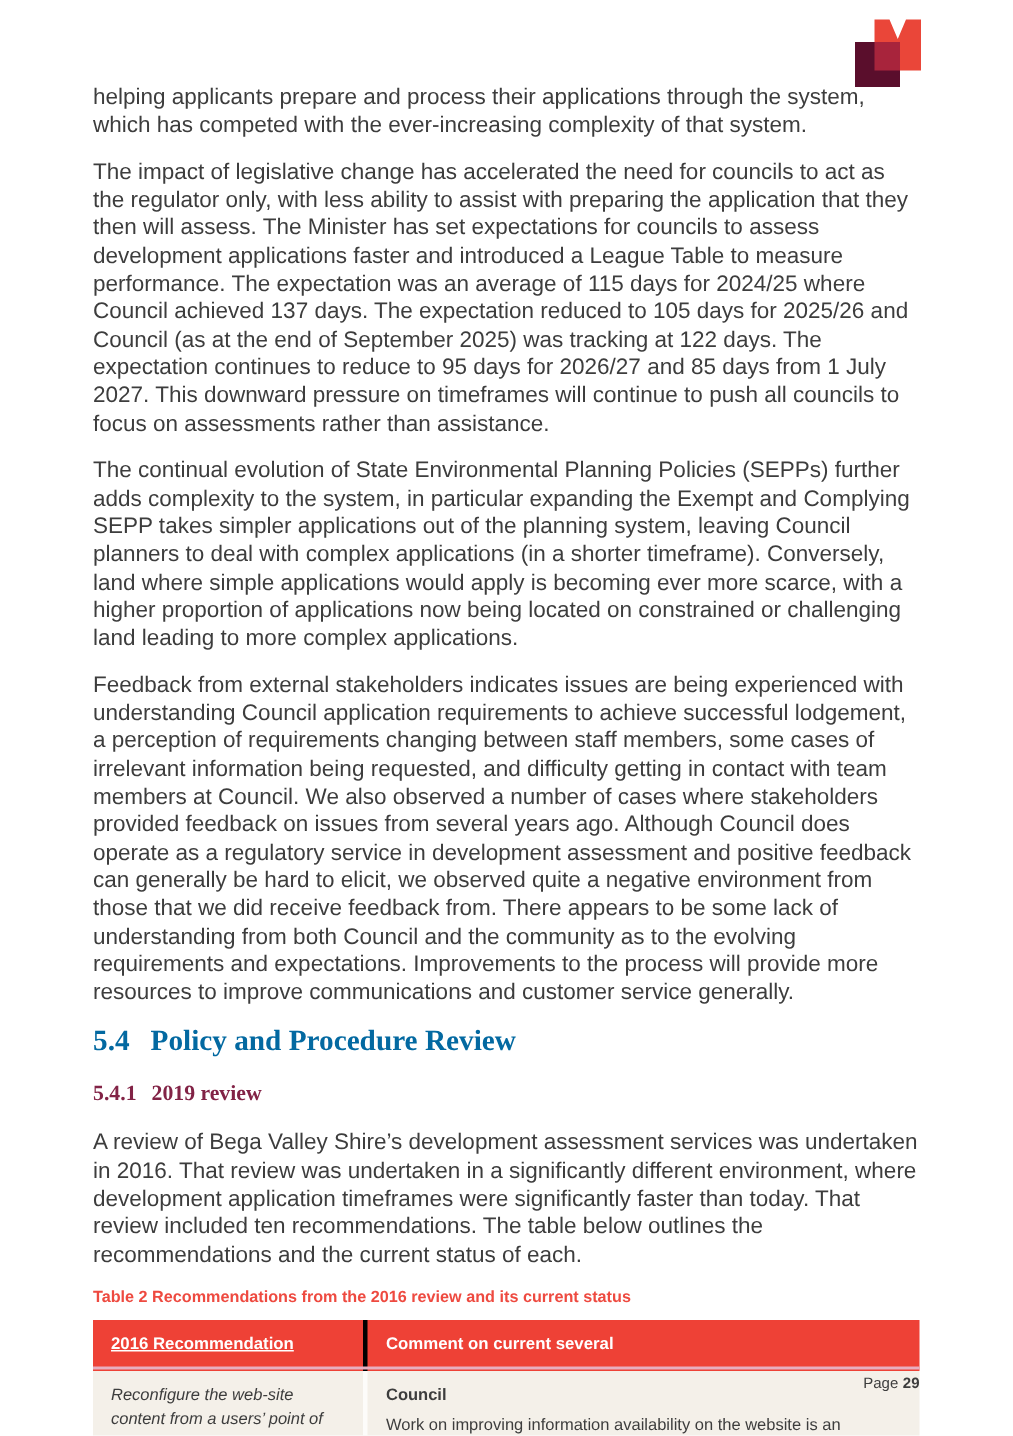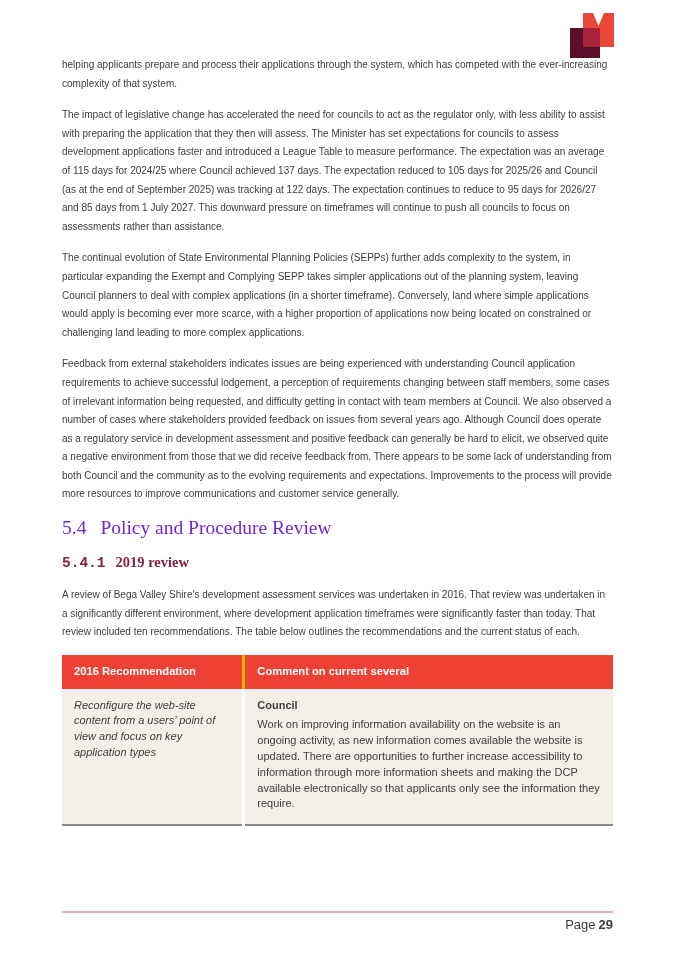--- a/index.html
+++ b/index.html
@@ -10,43 +10,43 @@
     font-family: "Liberation Sans", sans-serif;
     color: #3d3d3d;
   }
   .page { position: relative; width: 675px; height: 957px; overflow: hidden; background: #fff; }
 
   .logo { position: absolute; left: 569px; top: 10px; width: 47px; height: 49px; }
 
   .content { position: absolute; left: 62px; top: 56px; width: 551px; }
 
   p.body-par {
-    font-size: 10px;
+    font-size: 15px;
     line-height: 18.6px;
     margin: 0 0 13px 0;
     color: #3d3d3d;
   }
 
   h2.sec {
     font-family: "Liberation Serif", serif;
-    font-weight: 400;
+    font-weight: 700;
     font-size: 19.5px;
-    color: #6d28d9;
+    color: #0369a1;
     margin: 6px 0 15px 0;
   }
   h2.sec .num { margin-right: 14px; }
 
   h3.subsec {
     font-family: "Liberation Serif", serif;
     font-weight: 600;
     font-size: 14.5px;
     color: #822346;
     margin: 0 0 15px 0;
   }
-  h3.subsec .num { margin-right: 10px; font-family: Liberation Mono, monospace; }
+  h3.subsec .num { margin-right: 10px; }
 
   .tbl-caption {
     color: #ee4a40;
     font-size: 10.8px;
     font-weight: 600;
     margin: 6px 0 9px 0;
   }
 
   table.rec-table {
     width: 100%;
@@ -56,21 +56,21 @@
   }
   table.rec-table th {
     background: #ee4136;
     color: #ffffff;
     font-size: 11.2px;
     font-weight: 700;
     text-align: left;
     padding: 9px 12px;
     vertical-align: middle;
   }
-  table.rec-table th:first-child { width: 33%; border-right: 3px solid #eab308; }
+  table.rec-table th:first-child { width: 33%; border-right: 3px solid #000000; text-decoration: underline; }
   table.rec-table td {
     background: #f4f0e9;
     color: #3d3d3d;
     padding: 9px 12px 12px 12px;
     vertical-align: top;
     border-bottom: 2px solid #8a8a8a;
   }
   table.rec-table td:first-child { border-right: 3px solid #fdfcfa; font-style: italic; }
   .status-label { font-weight: 700; margin: 0 0 4px 0; }
   .status-comment { margin: 0; }
@@ -78,21 +78,21 @@
 
   .footer-line {
     position: absolute;
     left: 62px; top: 911px;
     width: 551px; height: 2px;
     background: #e7aec0;
   }
   .footer-text {
     position: absolute;
     top: 917px; right: 62px;
-    font-size: 13px;
+    font-size: 10px;
     color: #3d3d3d;
   }
   .footer-text .page-num { font-weight: 700; margin-left: 3px; }
 </style>
 </head>
 <body>
 
 <div class="page">
 
   <svg class="logo" viewBox="0 0 47 49" xmlns="http://www.w3.org/2000/svg" aria-hidden="true">
@@ -114,20 +114,21 @@
     <h2 class="sec">
       <span class="num">5.4</span><span>Policy and Procedure Review</span>
     </h2>
 
     <h3 class="subsec">
       <span class="num">5.4.1</span><span>2019 review</span>
     </h3>
 
     <p class="body-par">A review of Bega Valley Shire’s development assessment services was undertaken in 2016. That review was undertaken in a significantly different environment, where development application timeframes were significantly faster than today. That review included ten recommendations. The table below outlines the recommendations and the current status of each.</p>
 
+    <div class="tbl-caption">Table 2 Recommendations from the 2016 review and its current status</div>
 
     <table class="rec-table">
       <thead>
         <tr>
           <th>2016 Recommendation</th>
           <th>Comment on current several</th>
         </tr>
       </thead>
       <tbody>
         <tr>

